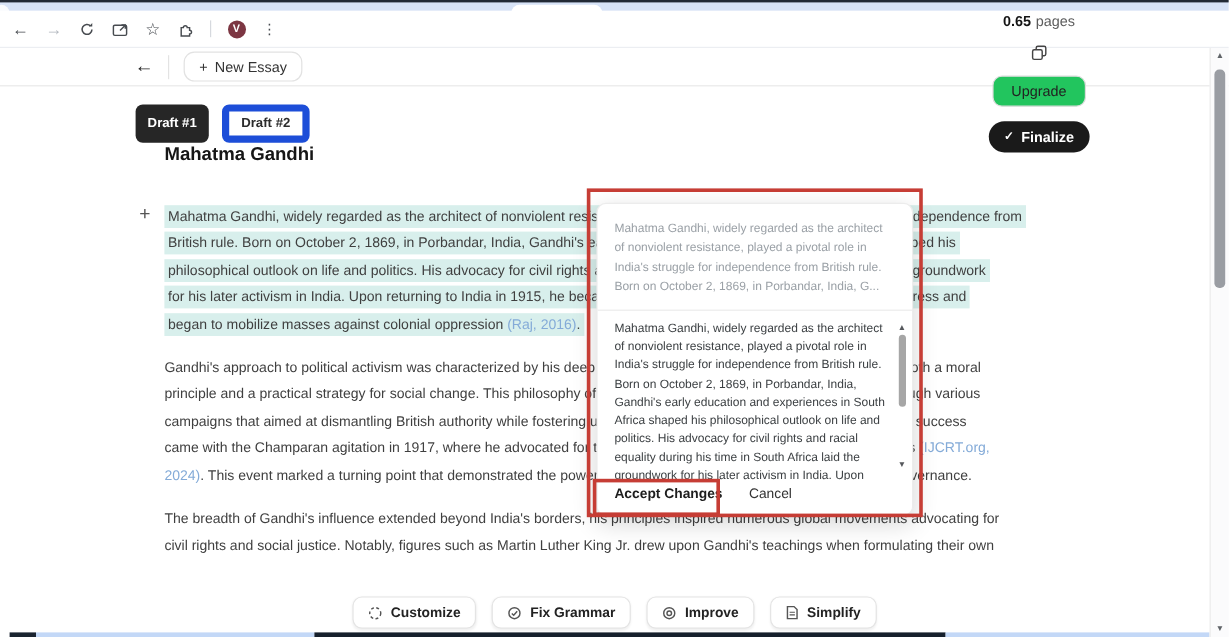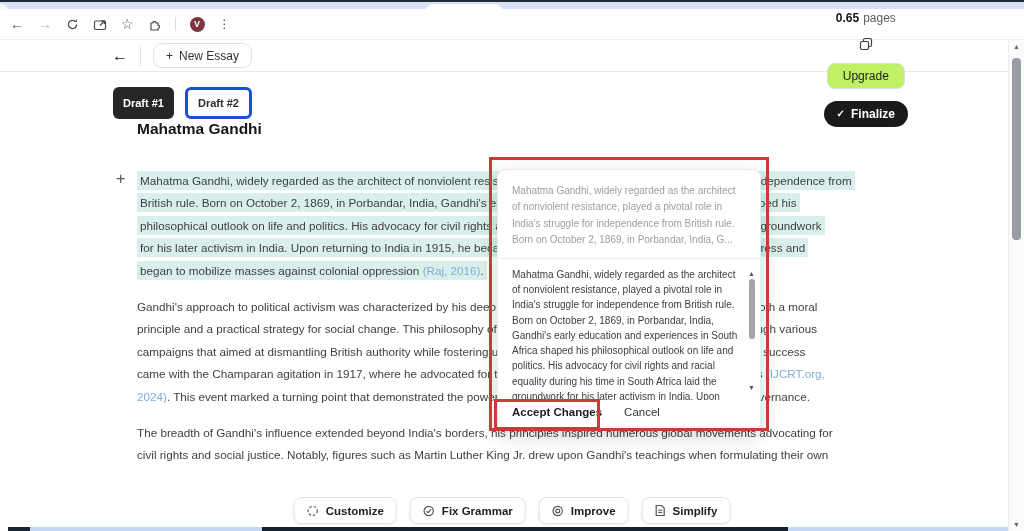--- a/index.html
+++ b/index.html
@@ -32,31 +32,31 @@
   .appheader{position:absolute;left:0;top:40px;width:1024px;height:32px;background:#fff;
     border-bottom:1px solid #e9e9e9;display:flex;align-items:center;padding:0 116px 0 112px;gap:12px;}
   .backarrow{font-size:16px;font-weight:700;color:#222;line-height:1;}
   .hsep{width:1px;height:20px;background:#e3e3e3;}
   .btn-newessay{height:25px;padding:0 12px;border:1px solid #e2e2e2;border-radius:9px;background:#fff;
     display:flex;align-items:center;gap:6px;font-size:12px;color:#333;}
   .hright{margin-left:auto;display:flex;align-items:center;gap:12px;flex-direction:column;}
   .count{font-size:12px;display:flex;gap:4px;align-items:baseline;white-space:nowrap;}
   .count b{color:#141414;font-weight:700;}
   .count span{color:#5c5c5c;}
-  .btn-upgrade{height:26px;padding:0 15px;border:1px solid #dcdcdc;border-radius:8px;background:#bef264;
+  .btn-upgrade{height:26px;padding:0 15px;border:1px solid #dcdcdc;border-radius:8px;background:#22c55e;
     font-size:12px;color:#222;display:flex;align-items:center;}
   .btn-finalize{height:26px;padding:0 13px;border:none;border-radius:14px;background:var(--dark-btn);
     color:#fff;font-size:12px;font-weight:600;display:flex;align-items:center;gap:6px;}
   .btn-finalize .chk{font-size:10px;}
 
   
   .draft-tabs{position:absolute;left:113px;top:87px;display:flex;gap:11px;z-index:2;}
   .dtab{height:32px;padding:0 10px;border-radius:6px;font-size:11px;font-weight:700;display:flex;align-items:center;}
   .dtab.active{background:#262626;color:#fff;}
-  .dtab.idle{background:#fff;color:#2c2c2c;border:3px solid #1d4ed8;}
+  .dtab.idle{background:#fff;color:#2c2c2c;border:6px solid #1d4ed8;}
   .doctitle{position:absolute;left:137px;top:120px;font-size:15.5px;font-weight:700;color:#161616;z-index:2;}
   .plushandle{position:absolute;left:116px;top:170px;font-size:16px;color:#555;z-index:2;}
   #doc-paragraphs{position:absolute;left:137px;top:0;z-index:1;}
   .para{position:absolute;left:0;}
   .line{white-space:nowrap;height:22.4px;line-height:22.4px;font-size:11.7px;color:#3f3f3f;}
   .seg-wrap{padding:3px 2px 3px 0;}
   .seg-wrap.hl{background:var(--highlight);padding:3px 3px;}
   .cite{color:var(--link);text-align:right;}
 
   

